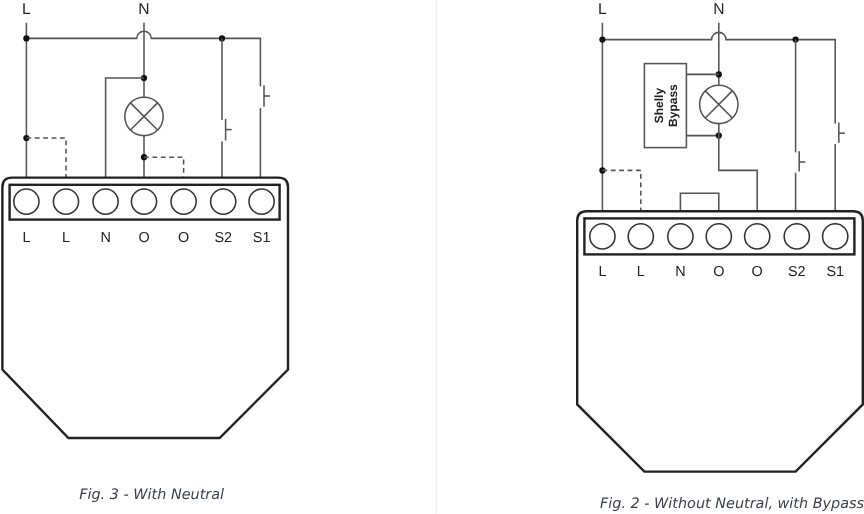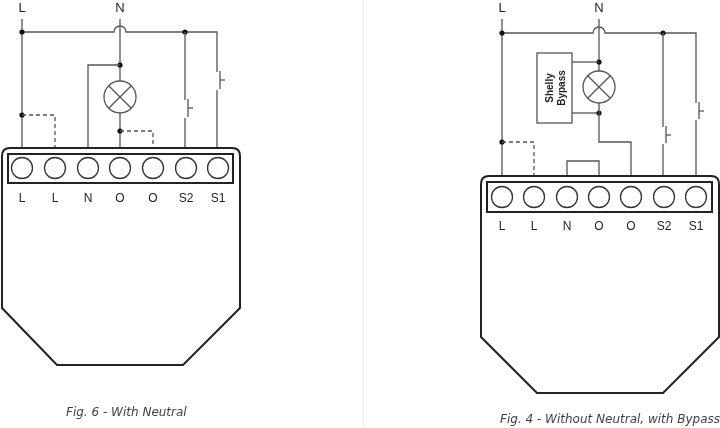--- a/index.html
+++ b/index.html
@@ -150,14 +150,14 @@
       <text class="lblsm" x="534" y="230">L</text>
       <text class="lblsm" x="567" y="230">N</text>
       <text class="lblsm" x="599" y="230">O</text>
       <text class="lblsm" x="631" y="230">O</text>
       <text class="lblsm" x="664" y="230">S2</text>
       <text class="lblsm" x="696" y="230">S1</text>
     </g>
   </g>
 </svg>
 
-<div class="caption" style="left:66px; top:405px;">Fig. 6 - With Neutral</div>
-<div class="caption" style="left:500px; top:412px;">Fig. 4 - Without Neutral, with Bypass</div>
+<div class="caption" style="left:66px; top:405px;">Fig. 3 - With Neutral</div>
+<div class="caption" style="left:500px; top:412px;">Fig. 2 - Without Neutral, with Bypass</div>
 
 </body></html>

